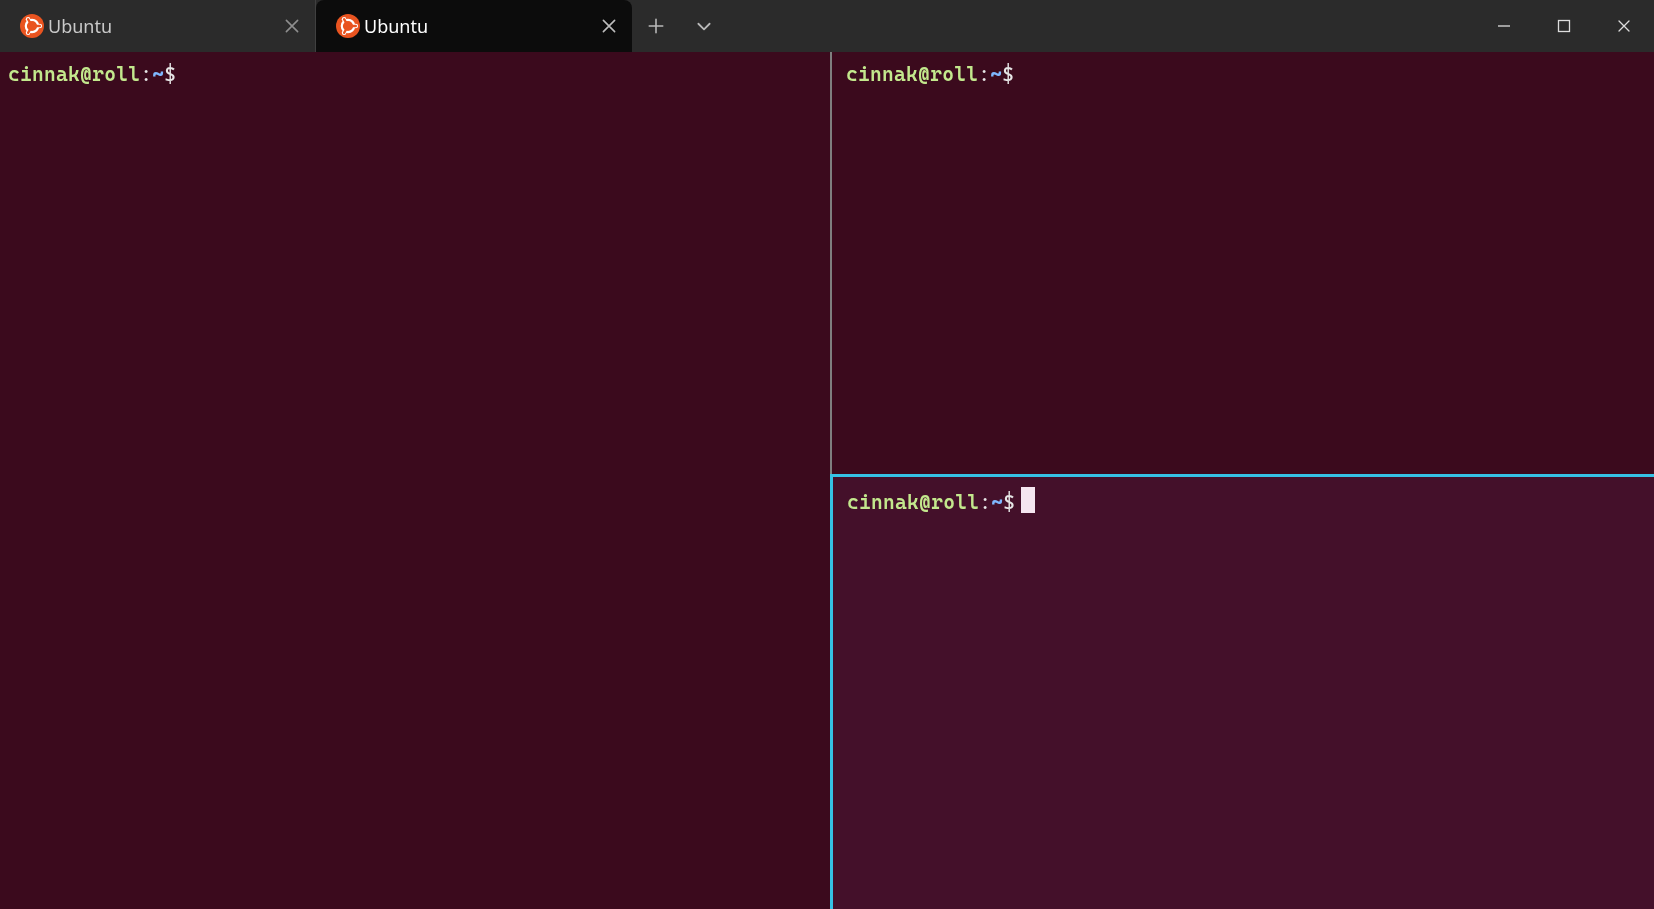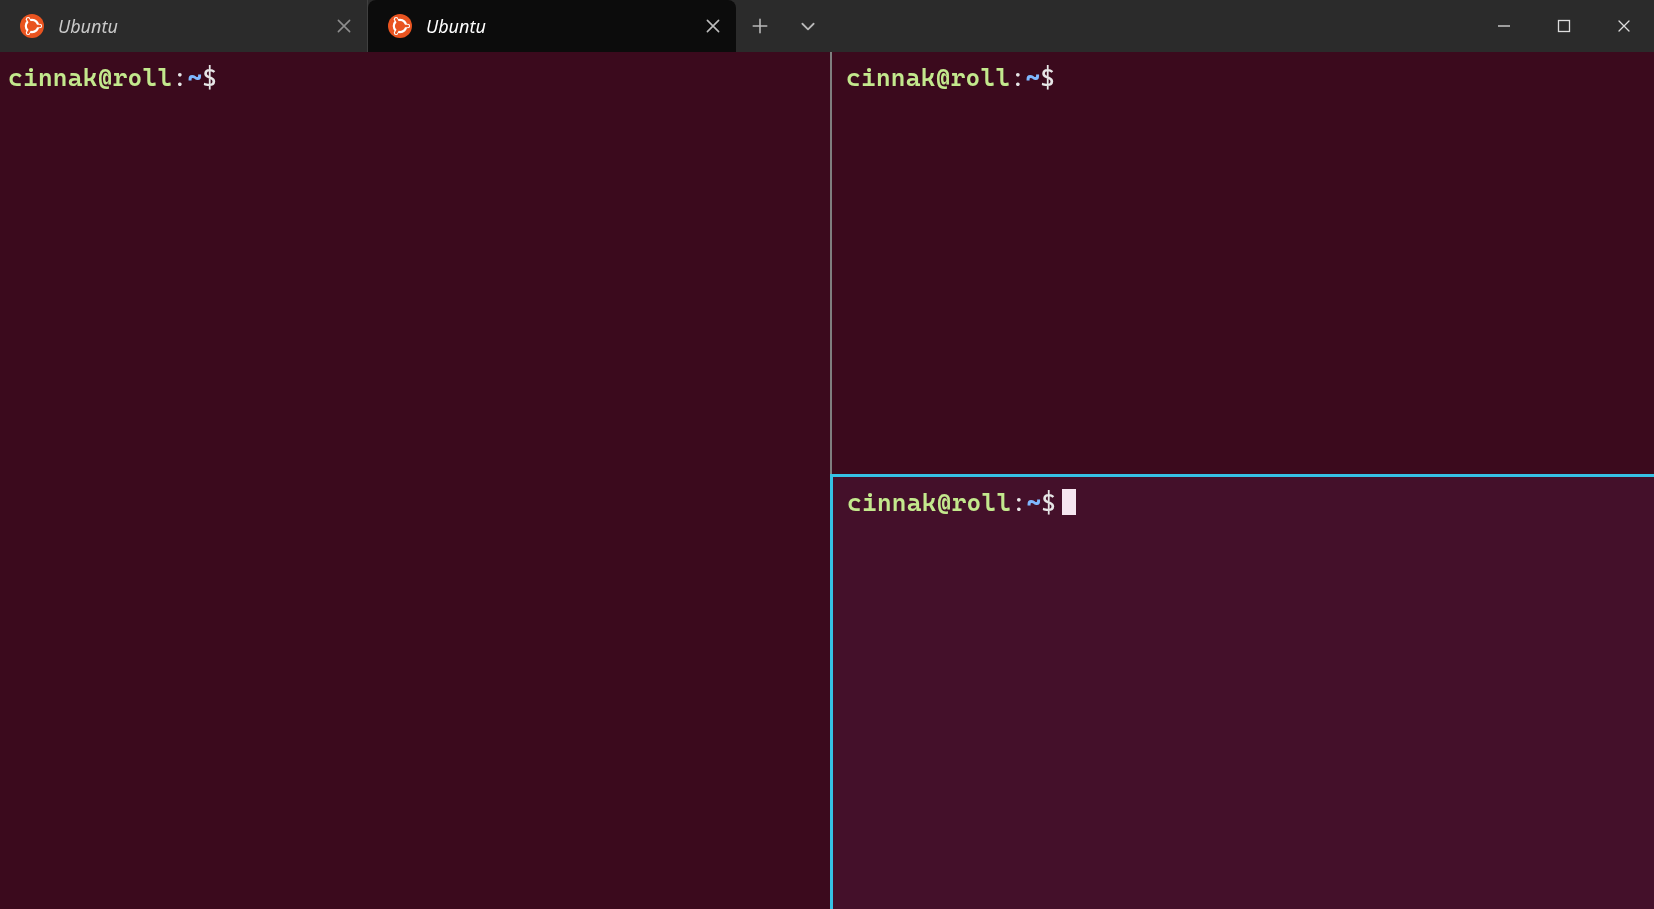--- a/index.html
+++ b/index.html
@@ -30,30 +30,29 @@
 
   
   .titlebar{
     height:52px;
     background:var(--titlebar);
     display:flex;
     align-items:stretch;
   }
   .tabs{display:flex;align-items:stretch;}
   .tab{
-    width:368px;
+    width:316px;
     display:flex;
     align-items:center;
-    gap:14px;
+    gap:4px;
     padding:0 14px 0 20px;
     color:var(--tab-inactive-fg);
     position:relative;
     font-size:18px;
     line-height:52px;
-    font-style:italic;
   }
   .tab-active{
     background:var(--tab-active);
     color:#fff;
     border-radius:8px 8px 0 0;
   }
   .tab-inactive + .tab-active::before,
   .tab-active + .tab-inactive::before{content:none;}
   .tab-inactive{border-right:1px solid var(--tab-sep);}
   .tab .label{flex:1;white-space:nowrap;overflow:hidden;text-overflow:ellipsis;}
@@ -107,21 +106,21 @@
   .pane-right-bottom{
     flex:1;
     background:var(--term-bg-light);
     border-top:3px solid var(--accent);
     border-left:3px solid var(--accent);
     margin-left:-2px; 
   }
   .term{
     padding:10px 22px 0 8px;
     font-family:"Cascadia Mono","Fira Mono","DejaVu Sans Mono",monospace;
-    font-size:25px;
+    font-size:20px;
     line-height:1.25;
     letter-spacing:0.3px;
     white-space:pre;
   }
   .pane-right-top .term,
   .pane-right-bottom .term{padding-left:14px;}
   .prompt-user{color:var(--prompt-user);font-weight:600;}
   .prompt-colon{color:#e6e6e6;}
   .prompt-tilde{color:var(--prompt-tilde);font-weight:600;}
   .prompt-dollar{color:var(--prompt-dollar);}

